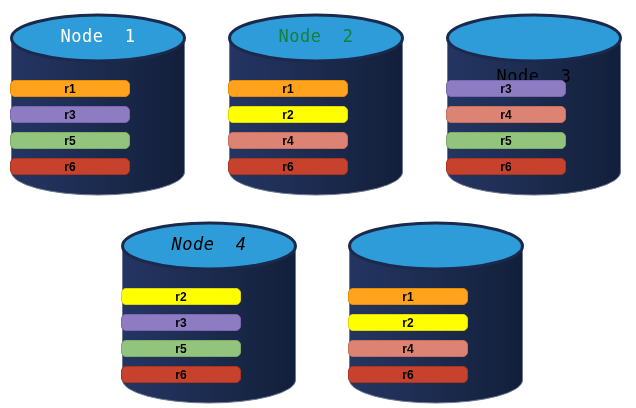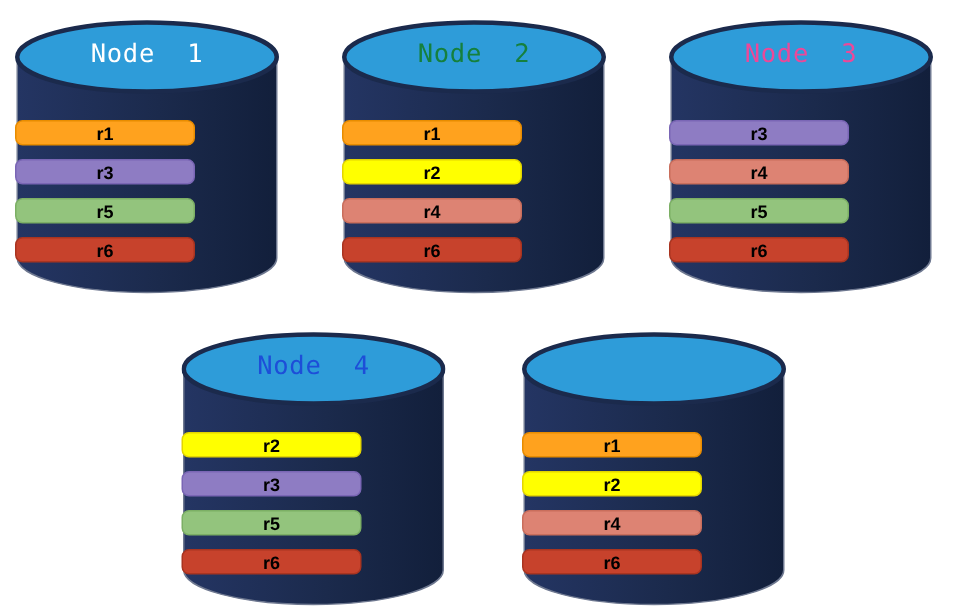--- a/index.html
+++ b/index.html
@@ -119,21 +119,21 @@
         <div class="bar" style="background: rgb(199, 66, 44); border-color: rgb(169, 52, 32);">
           <span class="bar-label">r6</span>
         </div>
       </div>
     </div>
     <div class="node" style="left: 446px; top: 12px;">
       <svg class="cyl" width="176" height="186" viewBox="0 0 176 186">
         <path class="cyl-body" d="M 1.5,26 L 1.5,160 A 86.5 23 0 0 0 174.5,160 L 174.5,26 A 86.5 23 0 0 0 1.5,26 Z" fill="url(#cylGrad)" stroke="#6E7890" stroke-width="1"></path>
         <ellipse class="cyl-top" cx="88" cy="26" rx="86.5" ry="23" fill="#2E9CD9" stroke="#1B2A4C" stroke-width="3"></ellipse>
       </svg>
-      <div class="node-title" style="color: #ec4899;">Node  3</div>
+      <div class="node-title" style="color: #000000; margin-top: 40px;">Node  3</div>
       <div class="bars">
 
       <div class="bar" style="background: rgb(142, 124, 195); border-color: rgb(122, 102, 181);">
           <span class="bar-label">r3</span>
         </div>
         <div class="bar" style="background: rgb(221, 131, 115); border-color: rgb(201, 110, 92);">
           <span class="bar-label">r4</span>
         </div>
         <div class="bar" style="background: rgb(147, 196, 125); border-color: rgb(124, 175, 101);">
           <span class="bar-label">r5</span>
@@ -141,21 +141,21 @@
         <div class="bar" style="background: rgb(199, 66, 44); border-color: rgb(169, 52, 32);">
           <span class="bar-label">r6</span>
         </div>
       </div>
     </div>
     <div class="node" style="left: 121px; top: 220px;">
       <svg class="cyl" width="176" height="186" viewBox="0 0 176 186">
         <path class="cyl-body" d="M 1.5,26 L 1.5,160 A 86.5 23 0 0 0 174.5,160 L 174.5,26 A 86.5 23 0 0 0 1.5,26 Z" fill="url(#cylGrad)" stroke="#6E7890" stroke-width="1"></path>
         <ellipse class="cyl-top" cx="88" cy="26" rx="86.5" ry="23" fill="#2E9CD9" stroke="#1B2A4C" stroke-width="3"></ellipse>
       </svg>
-      <div class="node-title" style="color: #1d4ed8;">Node  4</div>
+      <div class="node-title" style="color: #000000; font-style: italic;">Node  4</div>
       <div class="bars">
 
       <div class="bar" style="background: rgb(255, 255, 0); border-color: rgb(227, 213, 0);">
           <span class="bar-label">r2</span>
         </div>
         <div class="bar" style="background: rgb(142, 124, 195); border-color: rgb(122, 102, 181);">
           <span class="bar-label">r3</span>
         </div>
         <div class="bar" style="background: rgb(147, 196, 125); border-color: rgb(124, 175, 101);">
           <span class="bar-label">r5</span>

